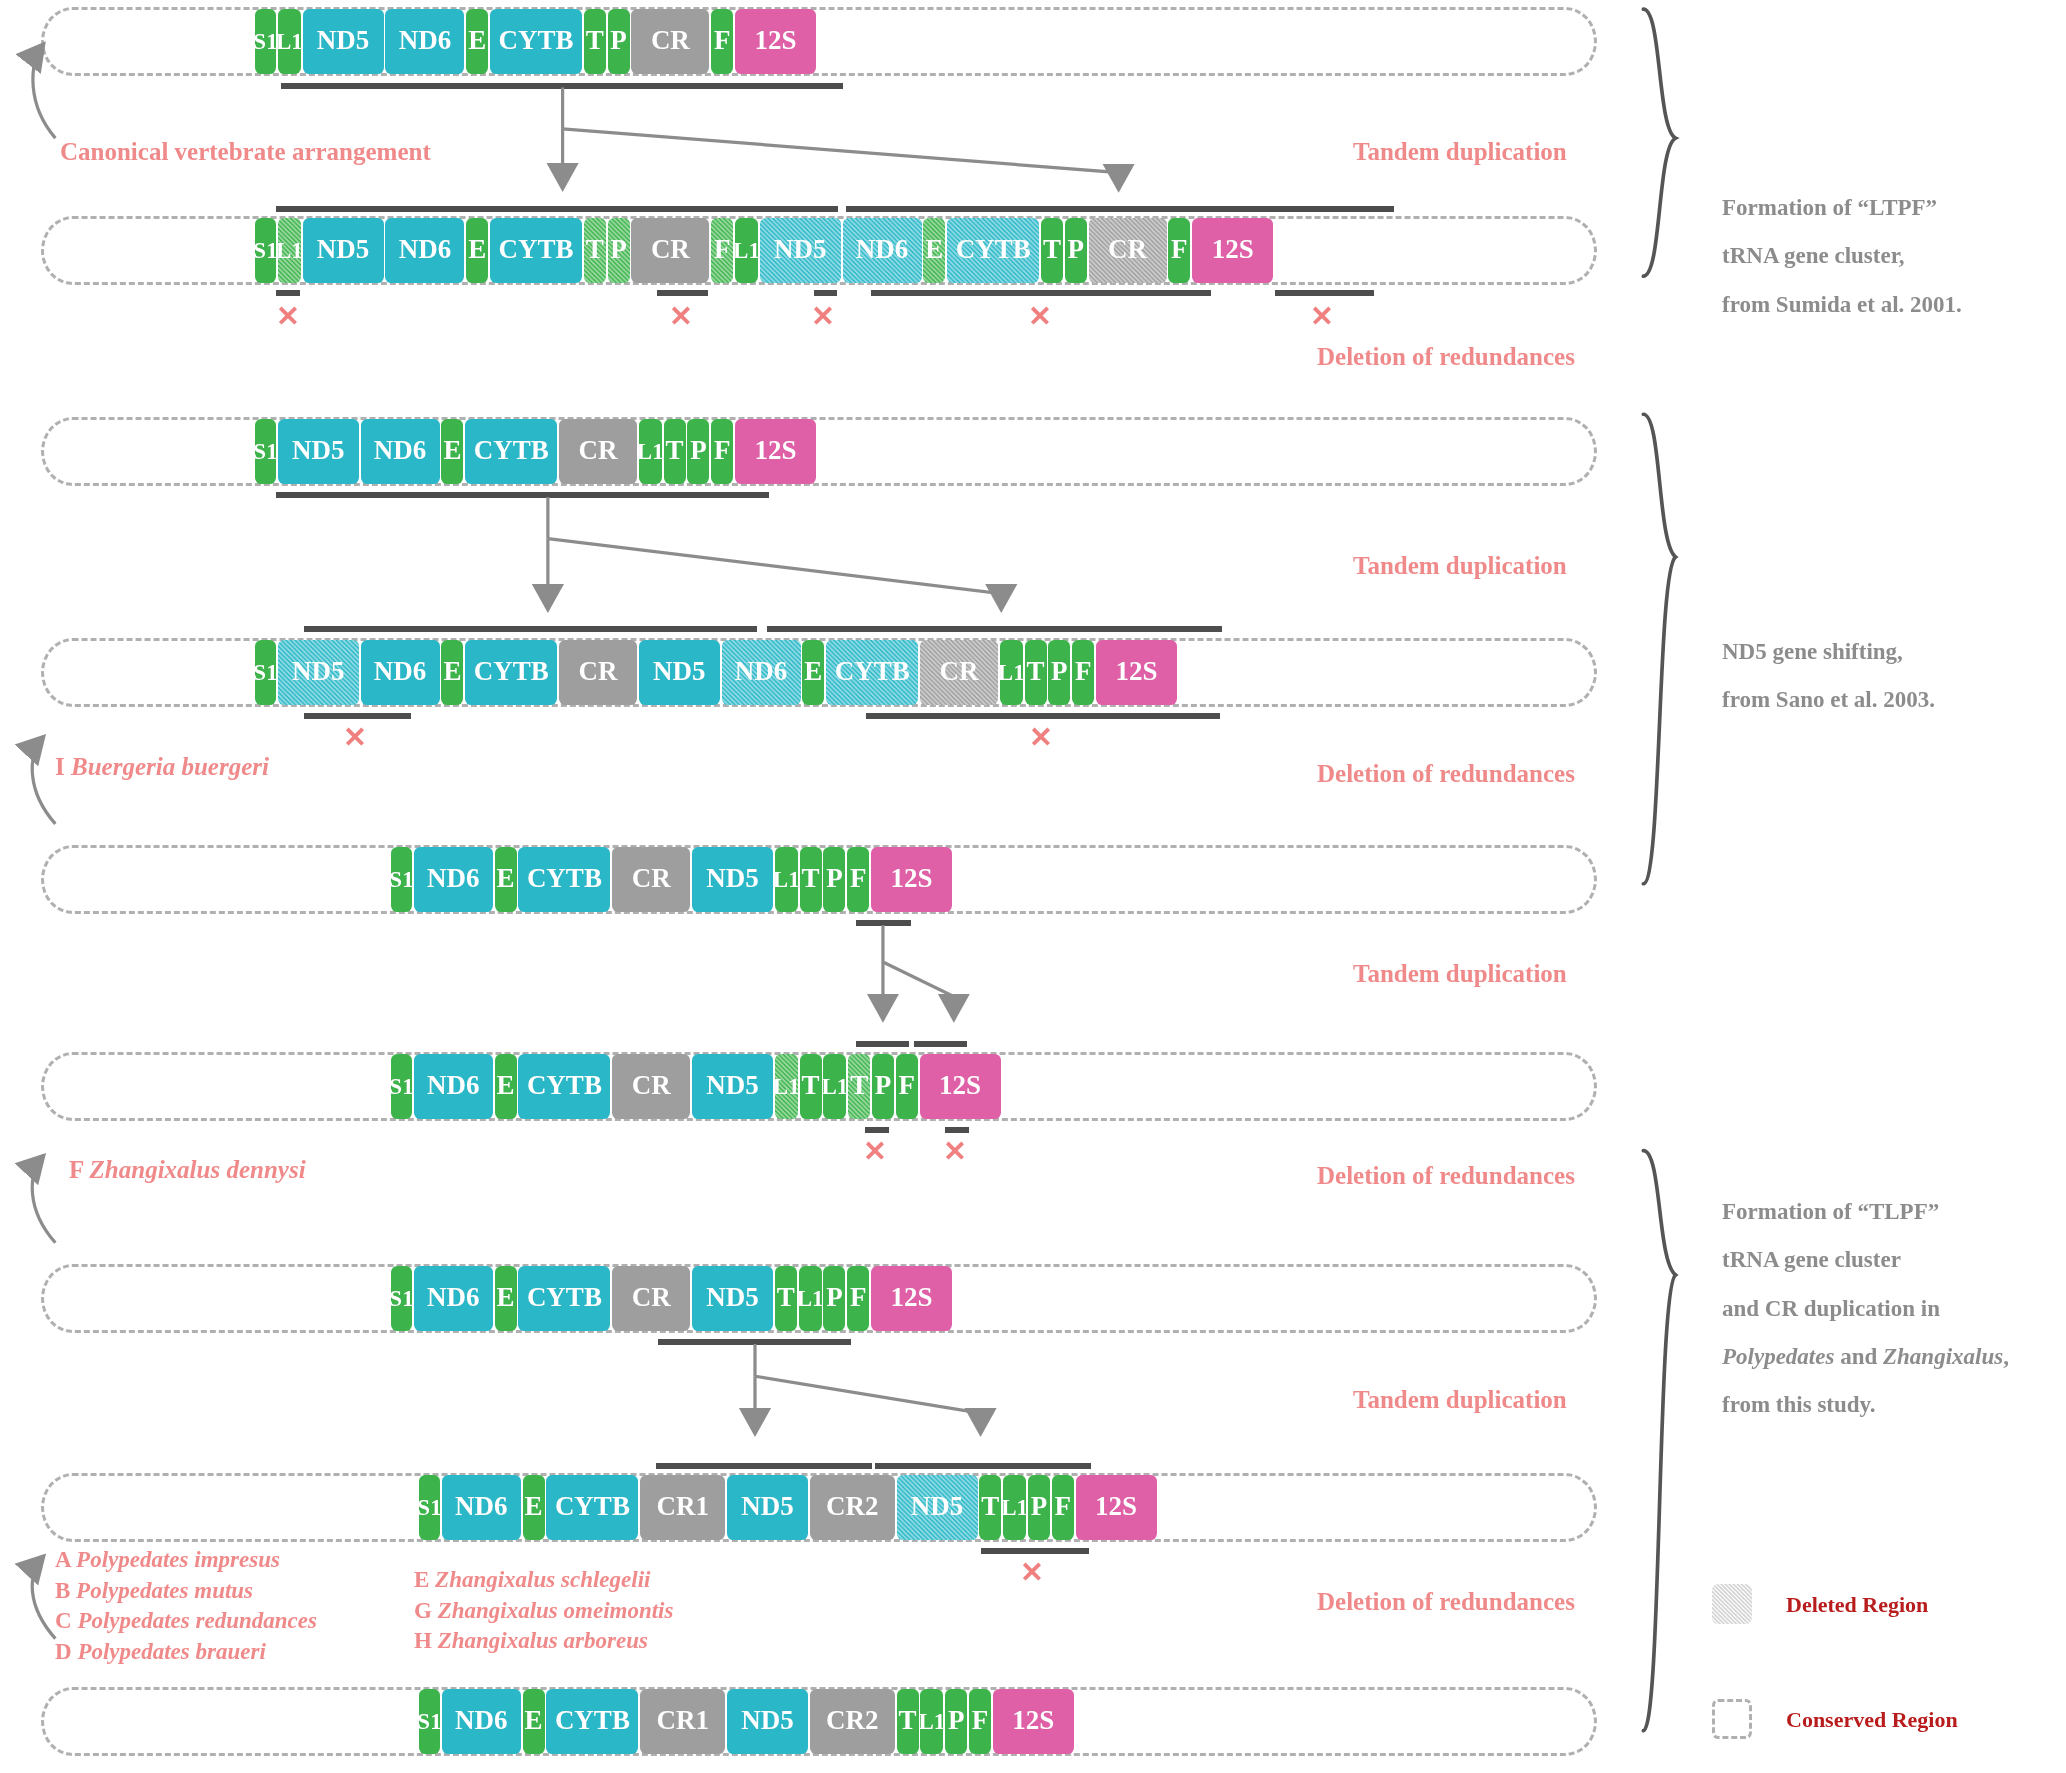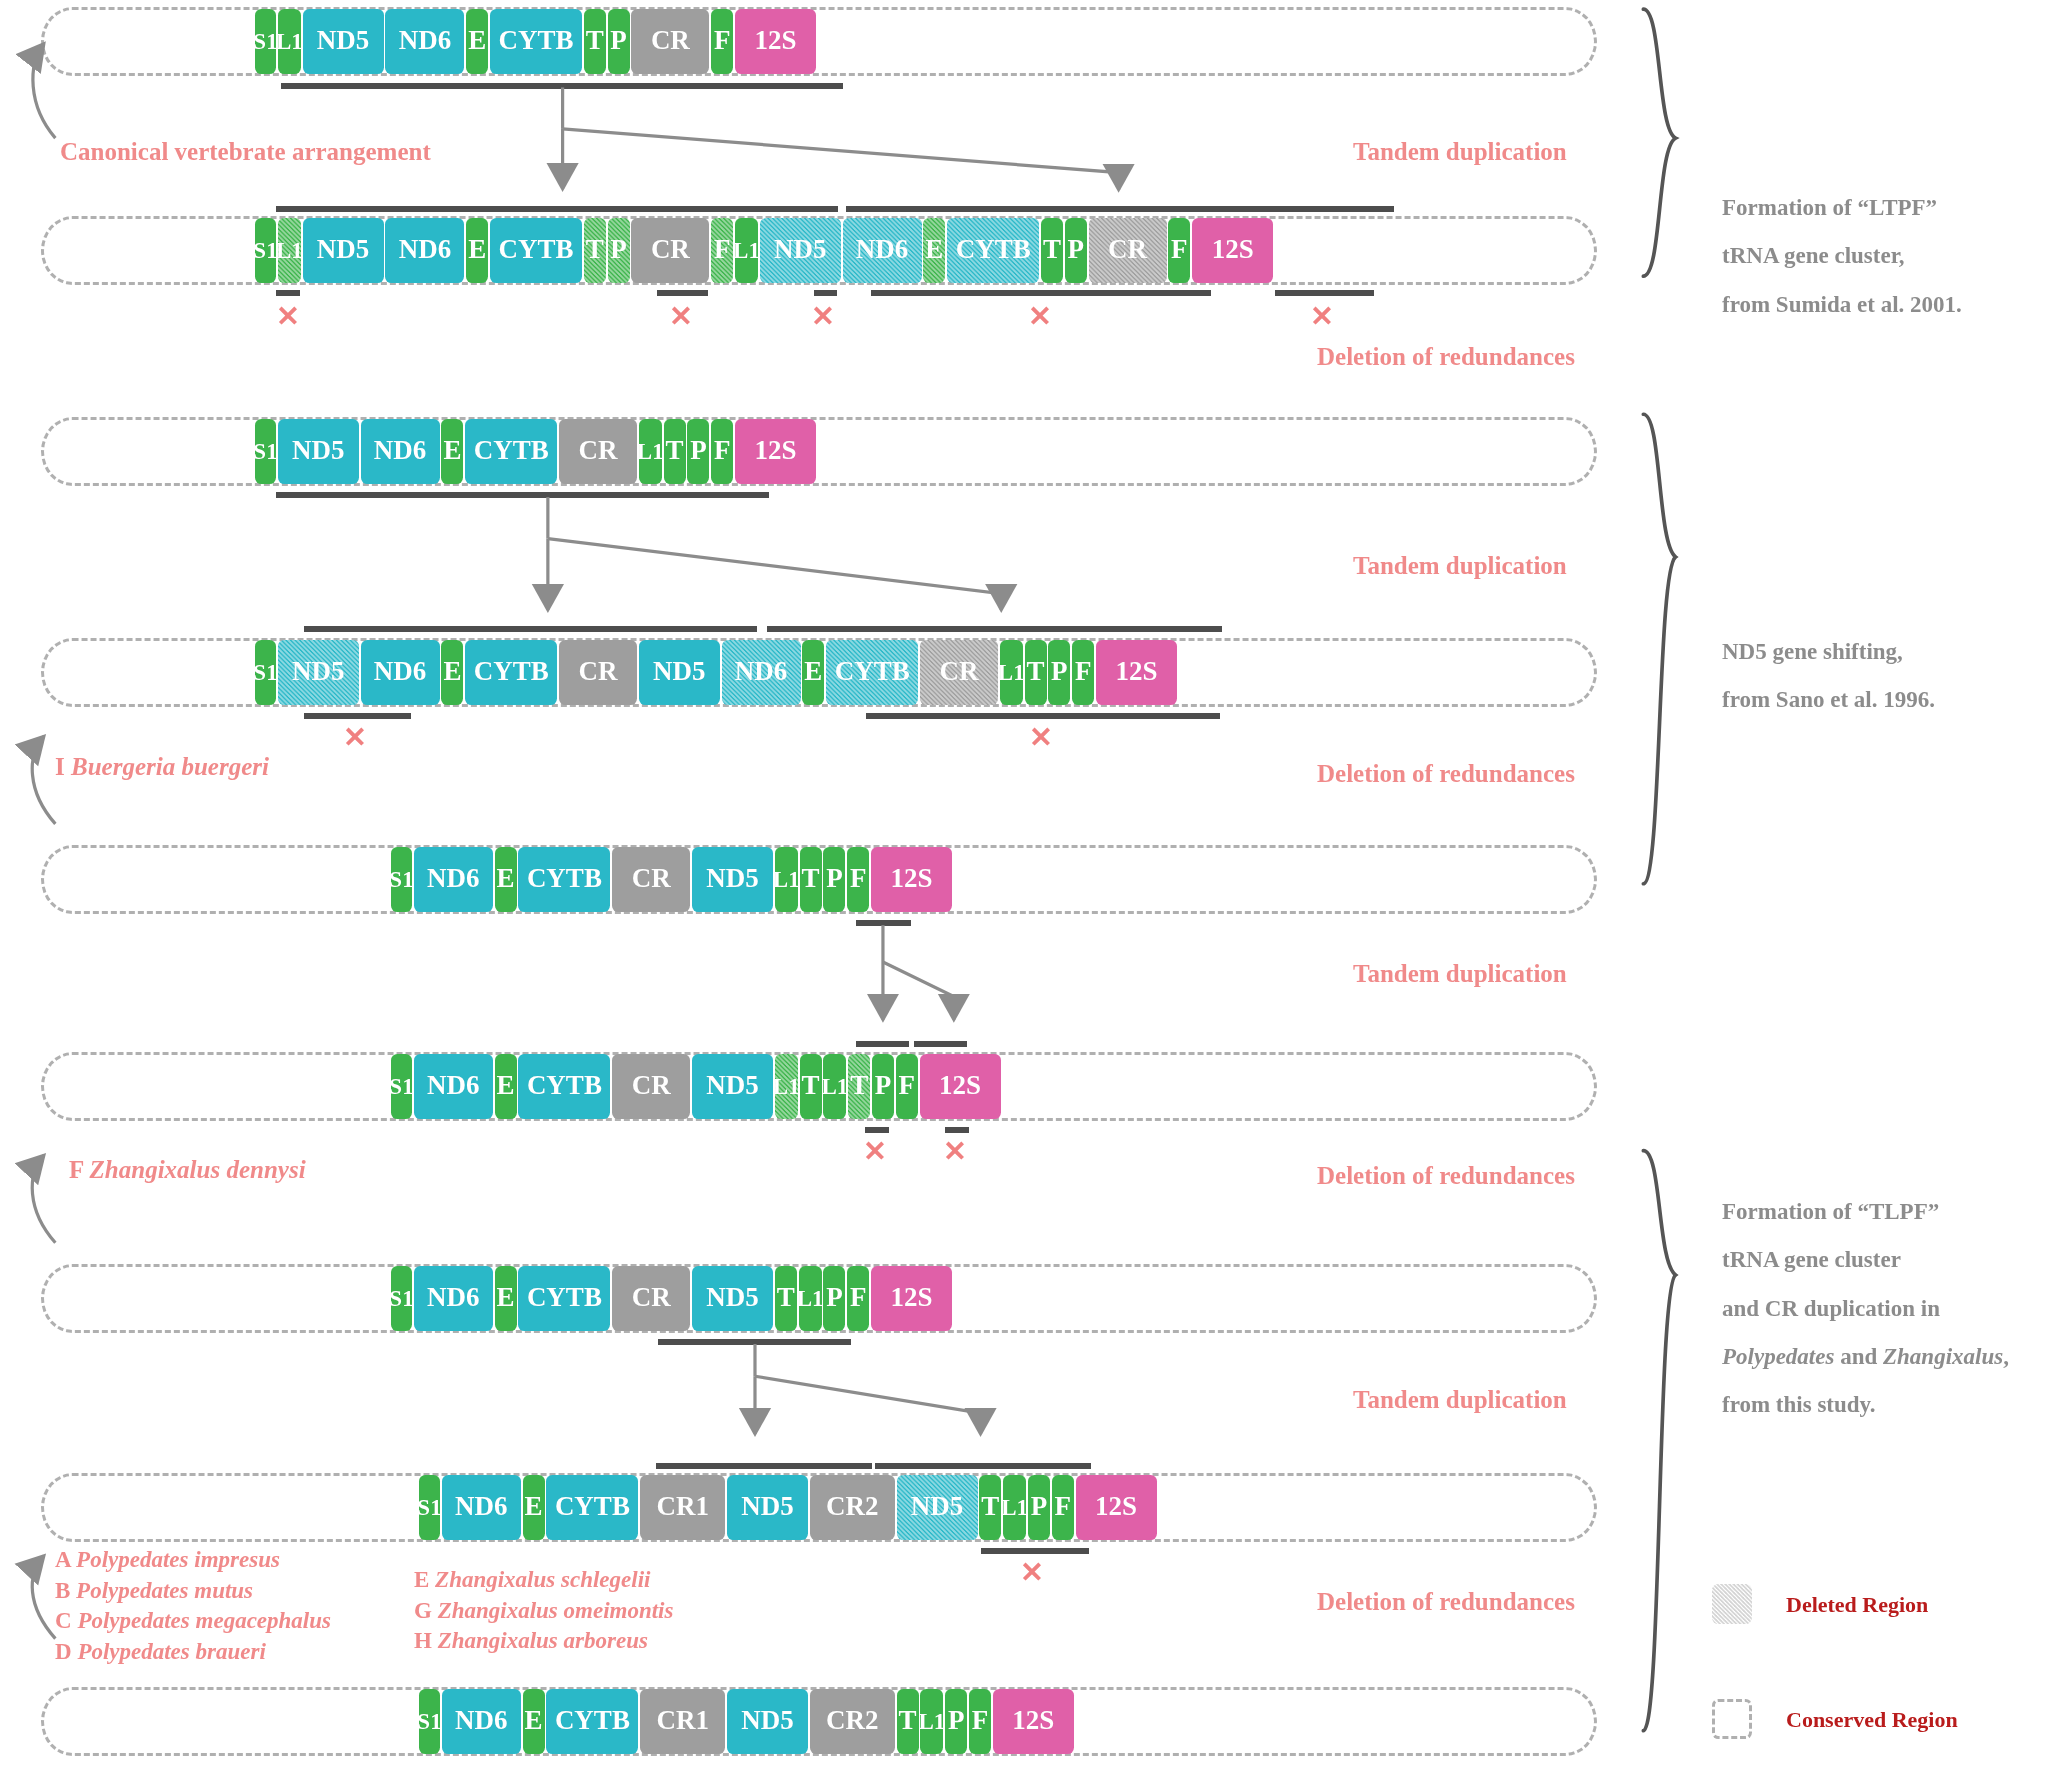--- a/index.html
+++ b/index.html
@@ -577,37 +577,37 @@
     <span>F</span>
     <span style="font-style:italic;">Zhangixalus dennysi</span>
   </div>
 
   <div class="lbl" style="left:1353px;top:1386px;font-size:25px;">Tandem duplication</div>
   <div class="lbl" style="left:1317px;top:1588px;font-size:25px;">Deletion of redundances</div>
 
   <div style="position:absolute;left:55px;top:1545px;font-size:23px;color:#f08a8a;font-weight:bold;line-height:1.33;">
       <div><span>A </span><span style="font-style: italic;">Polypedates impresus</span></div>
       <div><span>B </span><span style="font-style: italic;">Polypedates mutus</span></div>
-      <div><span>C </span><span style="font-style: italic;">Polypedates megacephalus</span></div>
+      <div><span>C </span><span style="font-style: italic;">Polypedates redundances</span></div>
       <div><span>D </span><span style="font-style: italic;">Polypedates braueri</span></div>
     </div>
   <div style="position:absolute;left:414px;top:1565px;font-size:23px;color:#f08a8a;font-weight:bold;line-height:1.33;">
       <div><span>E </span><span style="font-style: italic;">Zhangixalus schlegelii</span></div>
       <div><span>G </span><span style="font-style: italic;">Zhangixalus omeimontis</span></div>
       <div><span>H </span><span style="font-style: italic; margin-top: 27px;">Zhangixalus arboreus</span></div>
     </div>
 
   <div style="position:absolute;left:1722px;top:184px;font-size:23px;color:#8c8c8c;font-weight:bold;line-height:2.1;">
       <div>Formation of “LTPF”</div>
       <div>tRNA gene cluster,</div>
       <div>from Sumida et al. 2001.</div>
     </div>
   <div style="position:absolute;left:1722px;top:628px;font-size:23px;color:#8c8c8c;font-weight:bold;line-height:2.1;">
       <div>ND5 gene shifting,</div>
-      <div>from Sano et al. 1996.</div>
+      <div>from Sano et al. 2003.</div>
     </div>
   <div style="position:absolute;left:1722px;top:1188px;font-size:23px;color:#8c8c8c;font-weight:bold;line-height:2.1;">
       <div>Formation of “TLPF”</div>
       <div>tRNA gene cluster</div>
       <div>and CR duplication in</div>
       <div><span></span><span style="font-style: italic;">Polypedates</span><span> and </span><span style="font-style: italic;">Zhangixalus</span><span>,</span></div>
       <div>from this study.</div>
     </div>
 
   <div class="legbox hatch" style="left:1712px;top:1584px;"></div>

